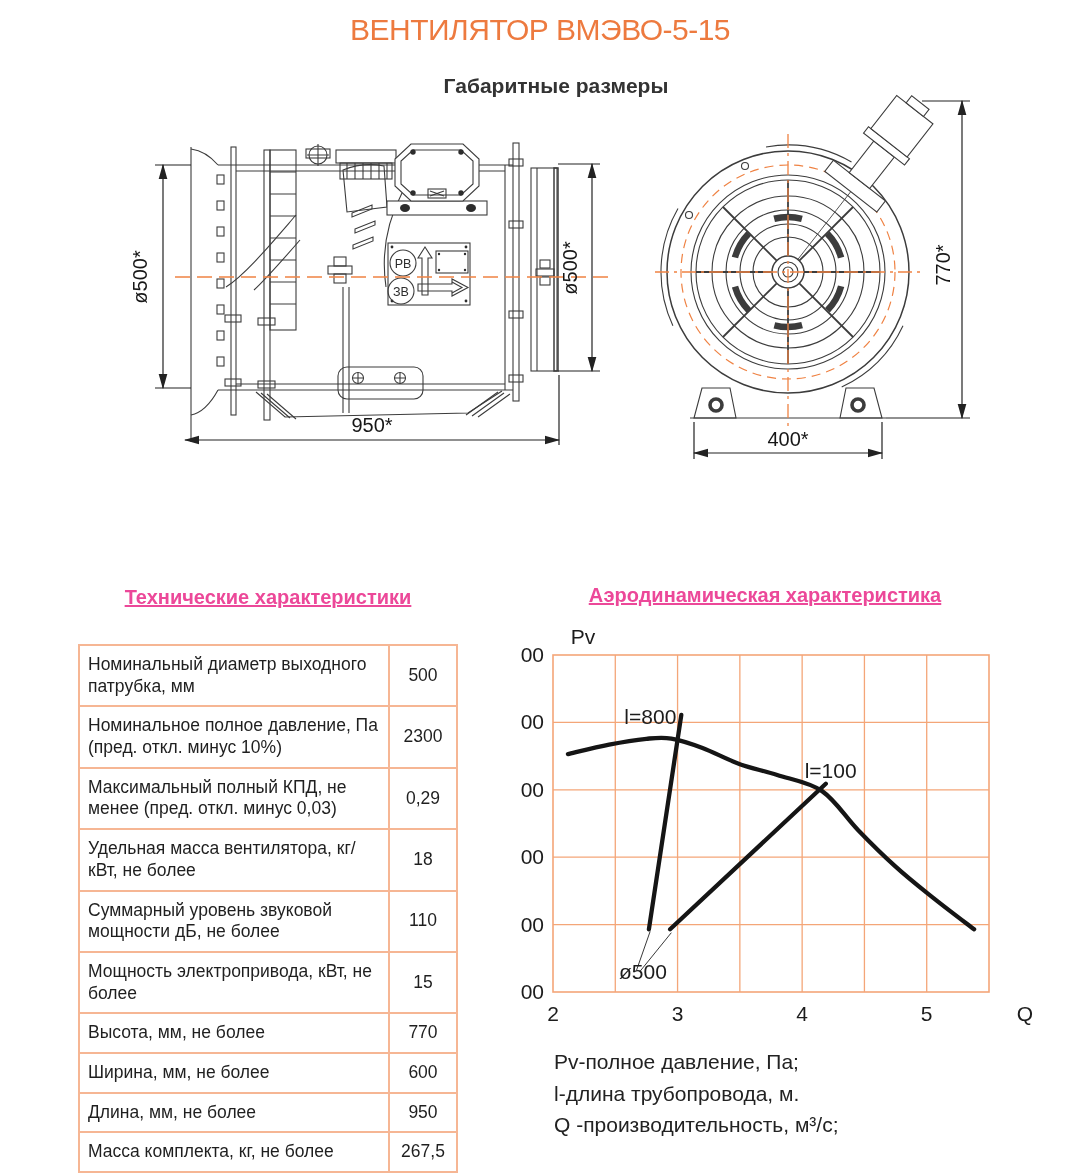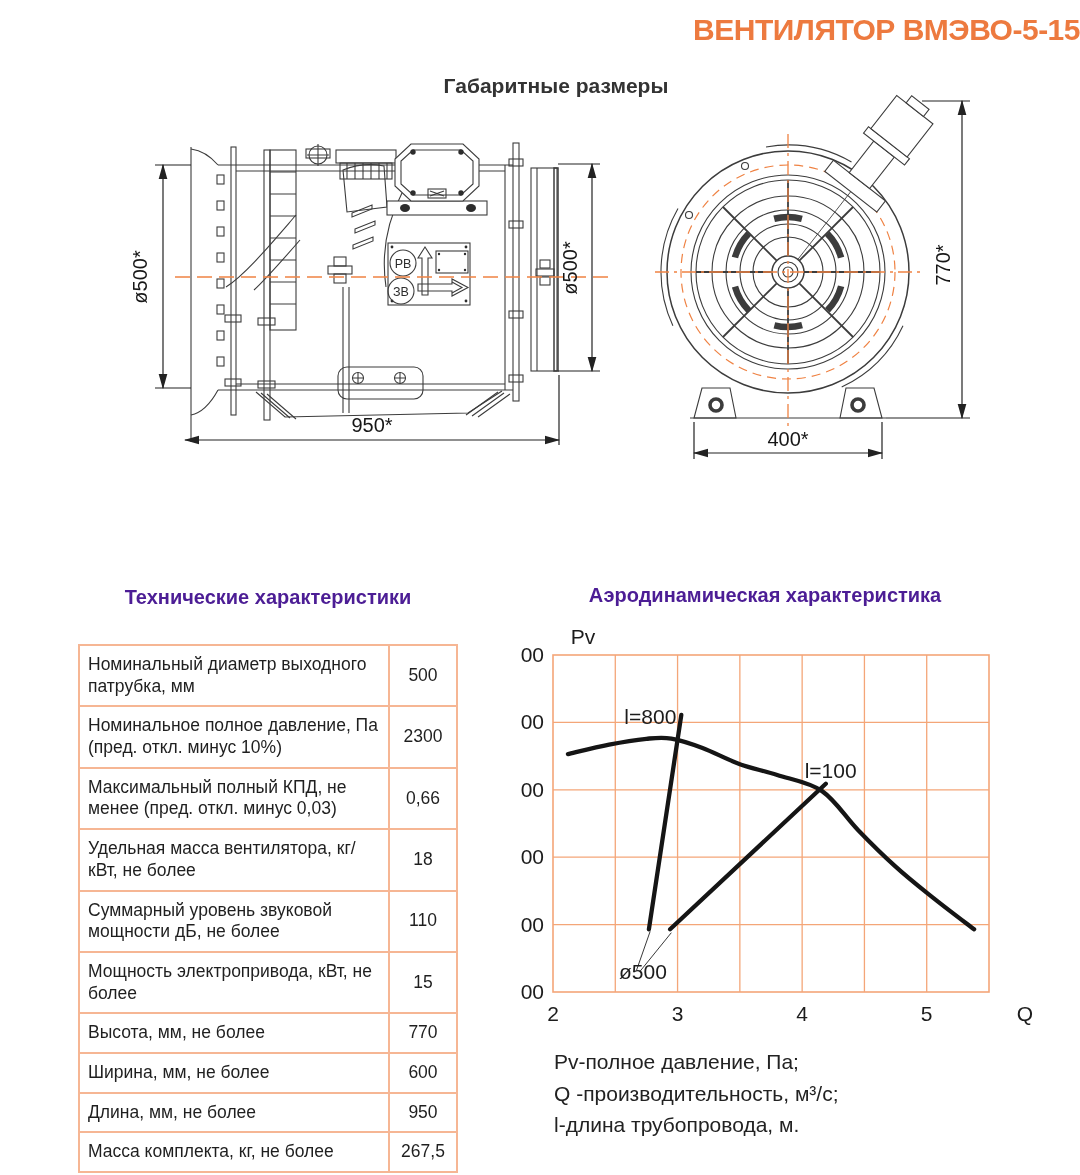--- a/index.html
+++ b/index.html
@@ -1,35 +1,35 @@
 <!DOCTYPE html>
 <html><head>
 <meta charset="utf-8">
 <style>
   html,body{margin:0;padding:0;background:#ffffff;}
   body{font-family:"Liberation Sans","DejaVu Sans",sans-serif;color:#1f1f1f;}
   .canvas{position:relative;width:1080px;height:1175px;background:#fff;overflow:hidden;}
 
-  .page-title{position:absolute;top:13px;left:0;width:100%;margin:0;text-align:right;
-    font-size:30px;font-weight:700;letter-spacing:-0.5px;color:#ED7A3F;}
+  .page-title{position:absolute;top:13px;left:0;width:100%;margin:0;text-align:center;
+    font-size:30px;font-weight:400;letter-spacing:-0.5px;color:#ED7A3F;}
   .page-subtitle{position:absolute;top:58px;left:0;width:100%;margin:16px;text-align:center;
     font-size:21px;font-weight:700;color:#333;}
 
   .drawing{position:absolute;text-align:center;}
   .drawing svg{display:block;}
   .ln{stroke:#3C3C3C;stroke-width:1.1;fill:none;}
   .ln .thick{stroke-width:1.5;}
   .fillw{fill:#ffffff;}
   .dot{fill:#2c2c2c;stroke:none;}
   .dim{stroke:#222;stroke-width:1.2;fill:none;}
   .dimt{font-size:20px;fill:#161616;}
   .badge-t{font-size:12.5px;fill:#2c2c2c;text-anchor:middle;}
   .cline{stroke:#EF8243;stroke-width:1.3;fill:none;}
 
-  .section-title{position:absolute;margin:0;text-align:center;font-size:20px;font-weight:700;color:#4c1d95;}
+  .section-title{position:absolute;margin:0;text-align:center;font-size:20px;font-weight:700;color:#ec4899;text-decoration:underline;}
   #specs-title{left:78px;top:586px;width:380px;}
   #chart-title{left:490px;top:584px;width:550px;}
 
   table.specs{position:absolute;left:78px;top:644px;width:380px;border-collapse:collapse;table-layout:fixed;}
   table.specs td{border:2px solid #F6B694;font-size:17.5px;line-height:1.24;color:#1f1f1f;
     padding:8px 8px;vertical-align:middle;}
   table.specs td.val{width:62px;text-align:center;padding:4px 2px;}
 
   .chart-wrap{position:absolute;left:520px;top:628px;width:560px;height:412px;}
   .chart-notes{position:absolute;left:554px;top:1046px;font-size:21px;line-height:1.5;color:#222;}
@@ -268,21 +268,21 @@
         <tr>
           <td>Номинальный диаметр выходного патрубка, мм</td>
           <td class="val">500</td>
         </tr>
         <tr>
           <td>Номинальное полное давление, Па (пред. откл. минус 10%)</td>
           <td class="val">2300</td>
         </tr>
         <tr>
           <td>Максимальный полный КПД, не менее (пред. откл. минус 0,03)</td>
-          <td class="val">0,66</td>
+          <td class="val">0,29</td>
         </tr>
         <tr>
           <td>Удельная масса вентилятора, кг/кВт, не более</td>
           <td class="val">18</td>
         </tr>
         <tr>
           <td>Суммарный уровень звуковой мощности дБ, не более</td>
           <td class="val">110</td>
         </tr>
         <tr>
@@ -339,17 +339,17 @@
         <text x="24" y="236.2" font-size="21" fill="#1c1c1c" text-anchor="end">1500</text>
         <text x="24" y="168.8" font-size="21" fill="#1c1c1c" text-anchor="end">2000</text>
         <text x="24" y="101.4" font-size="21" fill="#1c1c1c" text-anchor="end">2500</text>
         <text x="24" y="34" font-size="21" fill="#1c1c1c" text-anchor="end">3000</text>
         <text x="63" y="16" font-size="21" fill="#1c1c1c" text-anchor="middle">Pv</text>
         <text x="505" y="393" font-size="21" fill="#1c1c1c" text-anchor="middle">Q</text>
       </svg>
   </div>
   <div class="chart-notes" id="chart-notes">
       <div>Pv-полное давление, Па;</div>
+      <div>l-длина трубопровода, м.</div>
       <div>Q -производительность, м³/с;</div>
-      <div>l-длина трубопровода, м.</div>
     </div>
 
 </div>
 
 </body></html>

